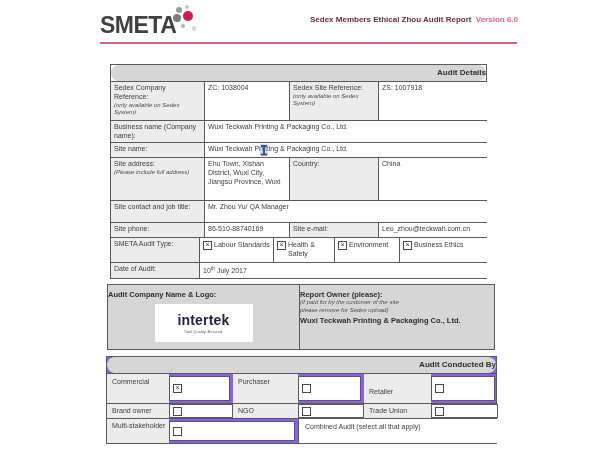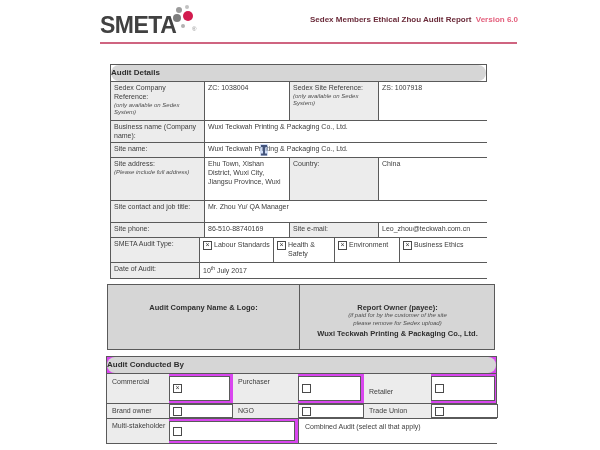--- a/index.html
+++ b/index.html
@@ -23,21 +23,21 @@
   .hdr-line{position:absolute;left:100px;top:42px;width:417px;height:2px;background:#cf6480;}
   
   .tbl{position:absolute;border:1px solid #5a5a5a;box-sizing:border-box;background:#fff;}
   .trow{display:grid;border-top:1px solid #5a5a5a;box-sizing:border-box;}
   .trow.first{border-top:none;}
   .cell{box-sizing:border-box;padding:2px 3px;font-size:7px;line-height:1.25;overflow:hidden;}
   .cell + .cell{border-left:1px solid #5a5a5a;}
   .lc{background:#ececec;}
   .vc{background:#ffffff;}
   .note{display:block;font-size:6px;font-style:italic;color:#4f4f4f;}
-  .sechdr{background:#d6d6d6;font-size:8px;font-weight:bold;text-align:left;
+  .sechdr{background:#d6d6d6;font-size:8px;font-weight:bold;text-align:right;
     padding-top:3px;box-sizing:border-box;color:#2f2f2f;border-radius:8px;}
   .cols4{grid-template-columns:93px 85px 89px 110px;}
   .cols2{grid-template-columns:93px 284px;}
   .cols5{grid-template-columns:88px 74px 61px 65px 89px;}
   .cols2b{grid-template-columns:88px 289px;}
   .cb{display:inline-block;width:7px;height:7px;border:1px solid #4a4a4a;background:#fff;
     font-size:7px;line-height:6px;text-align:center;color:#3b3b3b;flex:none;box-sizing:content-box;}
   .ckcell{display:flex;gap:2px;align-items:flex-start;padding-top:3px;}
   sup{font-size:5px;}
   
@@ -46,31 +46,31 @@
   .h43{height:43px;} .h25{height:25px;} .h30{height:30px;}
   .rel{position:relative;}
   .ibeam{position:absolute;left:55px;top:1px;width:8px;height:12px;
     background:rgba(150,180,235,.45);border-radius:1px;}
   .ibeam::before{content:"";position:absolute;left:3px;top:1px;width:2px;height:10px;background:#44557d;}
   .ibeam::after{content:"";position:absolute;left:1px;top:1px;width:6px;height:1.5px;
     background:#44557d;box-shadow:0 8.5px 0 #44557d;}
   
   #t2{left:107px;top:284px;width:388px;height:66px;background:#d6d6d6;
     display:grid;grid-template-columns:191px 196px;}
-  .t2col{box-sizing:border-box;text-align:center;padding-top:18px;}
+  .t2col{box-sizing:border-box;text-align:left;padding-top:5px;}
   .t2col.right{border-left:1px solid #5a5a5a;}
   .t2title{font-size:7.5px;font-weight:bold;color:#2f2f2f;}
   .t2note{font-size:6px;font-style:italic;color:#4f4f4f;line-height:1.3;}
   .t2company{font-size:7.5px;font-weight:bold;color:#2f2f2f;margin-top:1px;}
   .logobox{width:98px;height:38px;background:#fff;margin:5px auto 0 auto;
     display:flex;flex-direction:column;align-items:center;justify-content:center;}
   .itk{font-size:14px;font-weight:bold;color:#23233f;letter-spacing:0.2px;line-height:1;}
   .itk-tag{font-size:4px;color:#6a6a6a;margin-top:2px;}
   
-  #t3{left:106px;top:356px;width:391px;background:#d946ef;}
+  #t3{left:106px;top:356px;width:391px;background:#8b5cf6;}
   .cols6{grid-template-columns:62px 64px 65px 66px 67px 67px;}
   .cols3{grid-template-columns:62px 129px 200px;}
   .l3{background:#ececec;font-size:7px;padding:4px 2px 0 5px;box-sizing:border-box;}
   .l3.low{padding-top:14px;}
   .wbwrap{box-sizing:border-box;padding:2px 3px 2px 0;}
   .wb{background:#fff;border:1px solid #5a5a5a;height:100%;box-sizing:border-box;
     display:flex;align-items:center;}
   .wb .cb{margin-left:3px;}
   .wbfull{padding:0;}
   .wbfull .wb{height:100%;}
@@ -170,23 +170,27 @@
 
   <div class="trow cols2b h16">
     <div class="cell lc">Date of Audit:</div>
     <div class="cell vc"><span>10</span><sup>th</sup><span> July 2017</span></div>
   </div>
 </div>
 
 <div id="t2" class="tbl">
   <div class="t2col">
     <div class="t2title">Audit Company Name &amp; Logo:</div>
+    <div class="logobox">
+      <div class="itk">intertek</div>
+      <div class="itk-tag">Total Quality. Assured.</div>
+    </div>
   </div>
   <div class="t2col right">
-    <div class="t2title">Report Owner (payee):</div>
+    <div class="t2title">Report Owner (please):</div>
     <div class="t2note">
       <span>(if paid for by the customer of the site</span><br>
       <span>please remove for Sedex upload)</span>
     </div>
     <div class="t2company">Wuxi Teckwah Printing &amp; Packaging Co., Ltd.</div>
   </div>
 </div>
 
 <div id="t3" class="tbl">
   <div class="trow first h16">

